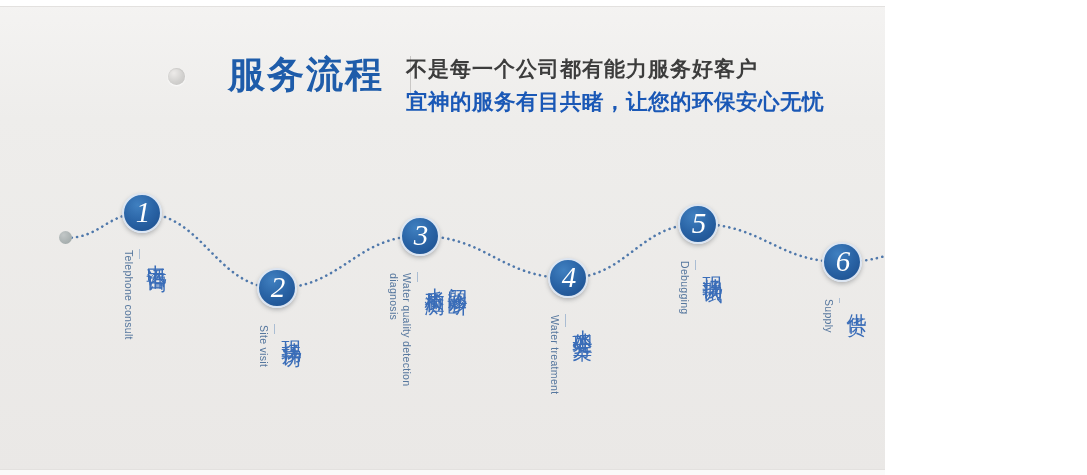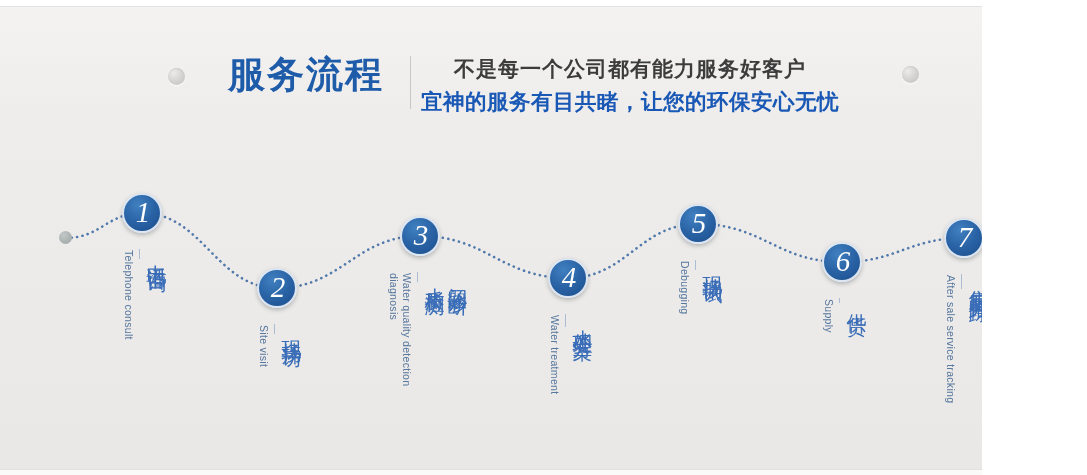--- a/index.html
+++ b/index.html
@@ -1,38 +1,38 @@
 <!DOCTYPE html>
 <html><head>
 <meta charset="utf-8">
 <style>
   * { margin:0; padding:0; box-sizing:border-box; }
   body { font-family:"Liberation Sans","DejaVu Sans",sans-serif; background:#ffffff; }
   .stage {
-    position:relative; width:982px; height:475px; overflow:hidden;
+    position:relative; width:885px; height:475px; overflow:hidden;
     background:linear-gradient(180deg,#f4f3f2 0%, #eeedeb 25%, #eae8e6 100%);
   }
   .edge-bar-top {
     position:absolute; left:0; top:0; width:100%; height:7px;
     background:#ffffff; border-bottom:1px solid #e3e1df;
   }
   .edge-bar-bottom {
     position:absolute; left:0; bottom:0; width:100%; height:6px;
     background:#fafaf9; border-top:1px solid #e3e1df;
   }
   
   .page-title {
     position:absolute; left:228px; top:50px;
     font-size:37px; font-weight:bold; color:#1e5caa; letter-spacing:2px;
     white-space:nowrap;
   }
   .header-divider {
     position:absolute; left:410px; top:56px; width:1px; height:53px; background:#c9c7c5;
   }
-  .subtitle { position:absolute; left:421px; top:55px; white-space:nowrap;text-align:center; }
+  .subtitle { position:absolute; left:406px; top:55px; white-space:nowrap; }
   .subtitle-line1 { font-size:21px; color:#3c3c3c; font-weight:600; letter-spacing:1px; }
   .subtitle-line2 { font-size:21.5px; color:#1a58b6; font-weight:bold; letter-spacing:0.5px; margin-top:4px; }
   .decor-dot {
     position:absolute; width:17px; height:17px; border-radius:50%;
     background:radial-gradient(circle at 35% 30%, #edebe9 0%, #d2d1cf 55%, #c2c1bf 100%);
     box-shadow:0 1px 2px rgba(255,255,255,0.9), inset 0 1px 1px rgba(0,0,0,0.07);
   }
   .decor-dot.left  { left:168px; top:68px; }
   .decor-dot.right { left:902px; top:66px; }
   

